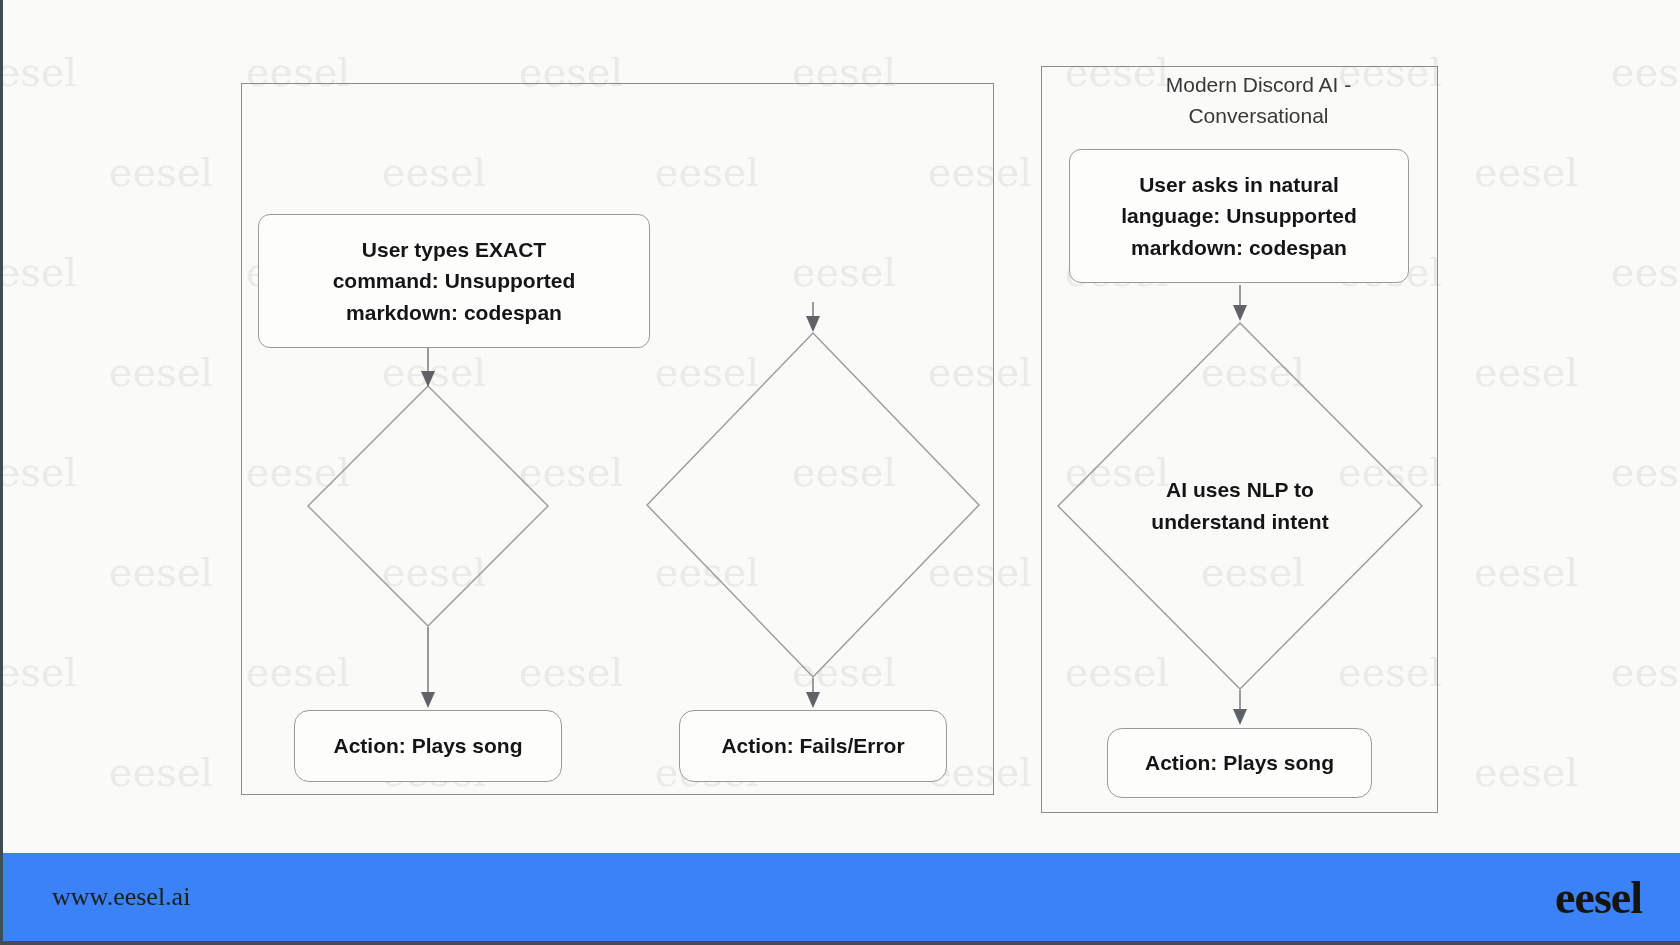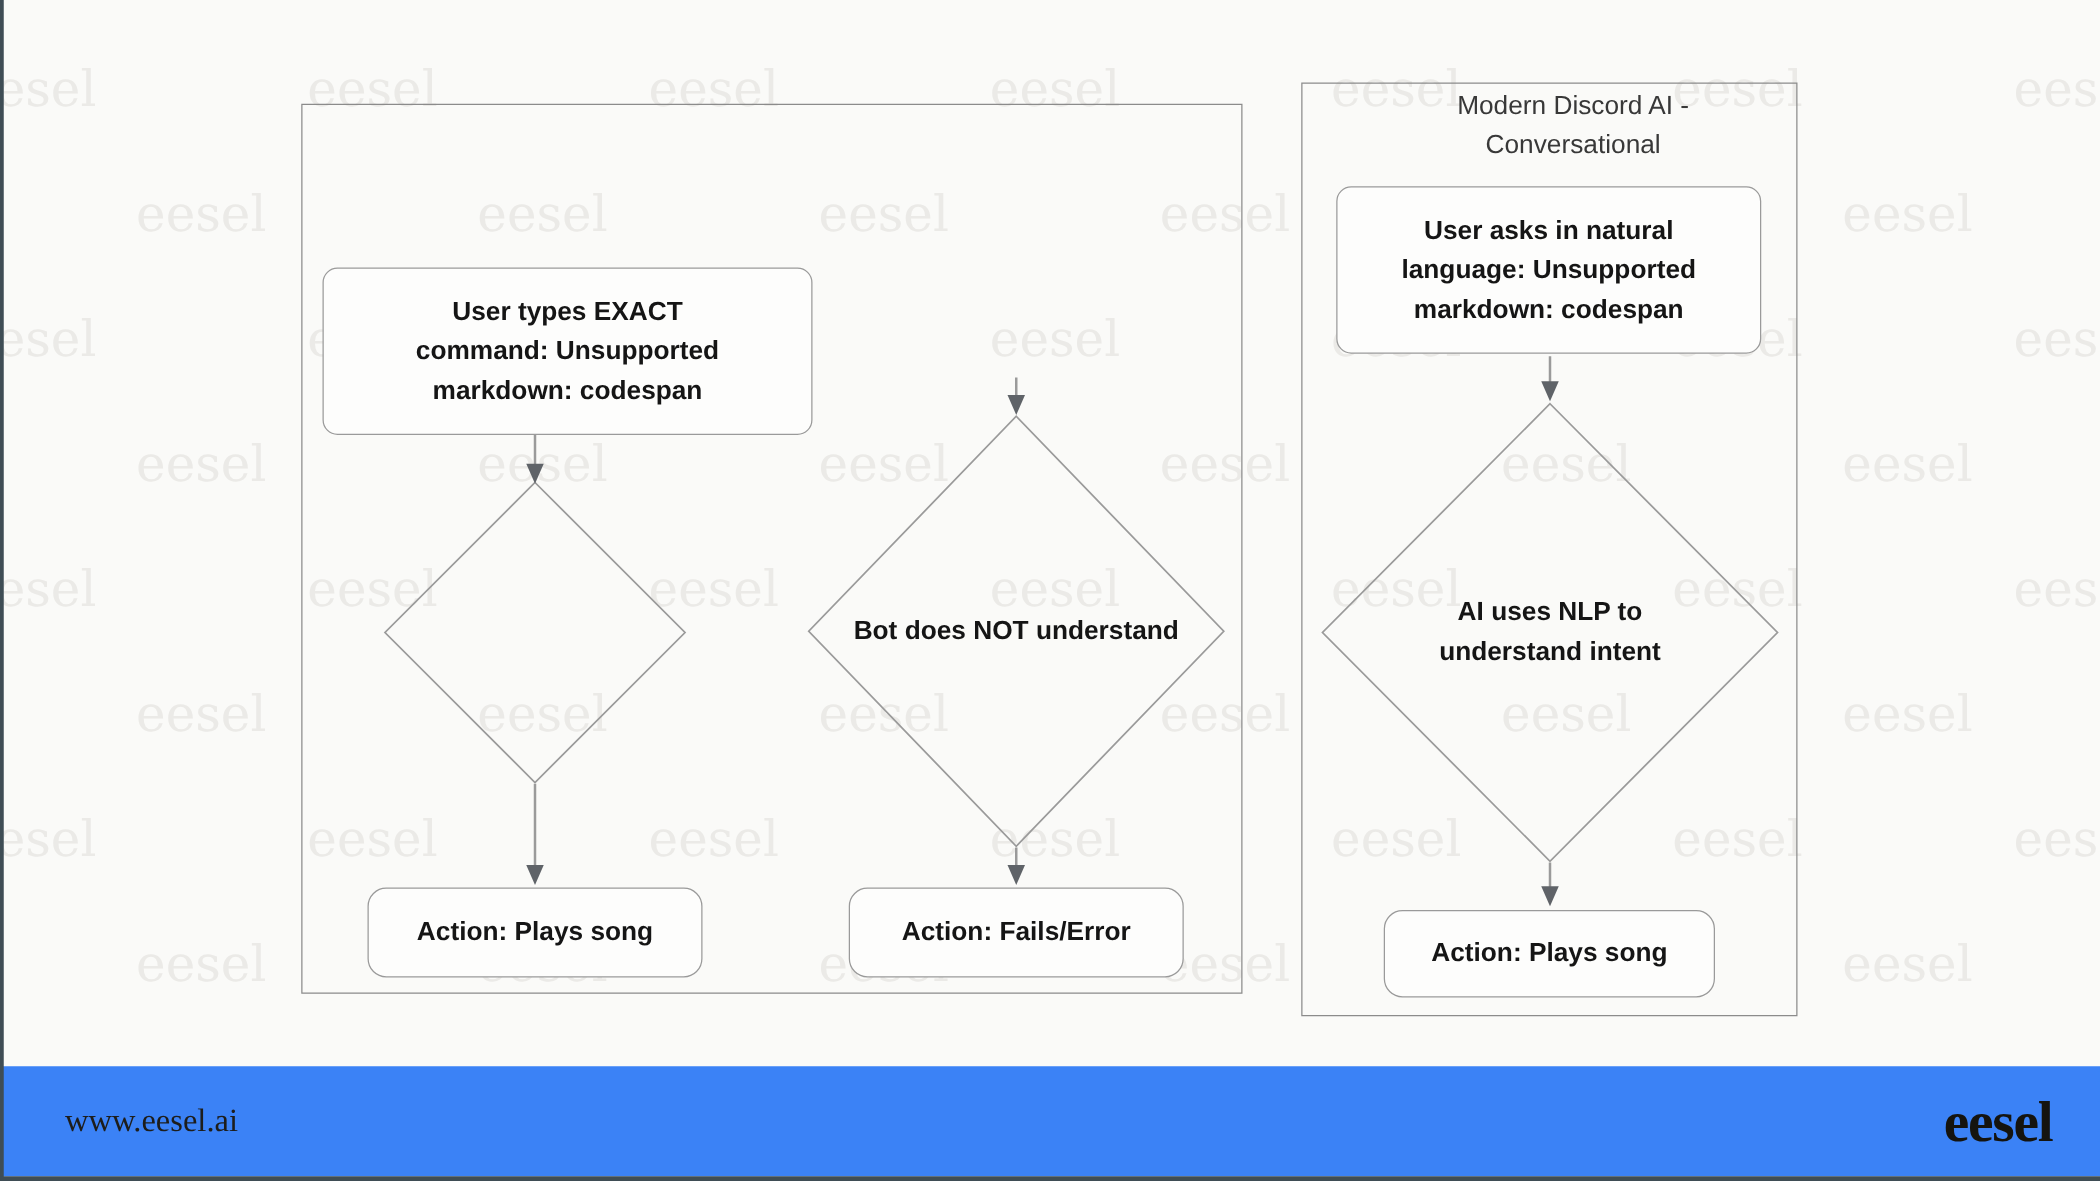--- a/index.html
+++ b/index.html
@@ -205,21 +205,20 @@
 
   <div class="panel" id="left-panel"></div>
   <div class="panel" id="right-panel"></div>
 
   <div class="panel-title" id="right-title">Modern Discord AI -
 Conversational</div>
 
   <div class="node" id="node-exact">User types EXACT
 command: Unsupported
 markdown: codespan</div>
-  <div class="diamond-label" id="label-not-understand">Bot does NOT understand</div>
   <div class="node action" id="node-plays-left">Action: Plays song</div>
   <div class="node action" id="node-fails">Action: Fails/Error</div>
 
   <div class="node" id="node-natural">User asks in natural
 language: Unsupported
 markdown: codespan</div>
   <div class="diamond-label" id="label-nlp">AI uses NLP to
 understand intent</div>
   <div class="node action" id="node-plays-right">Action: Plays song</div>
 

